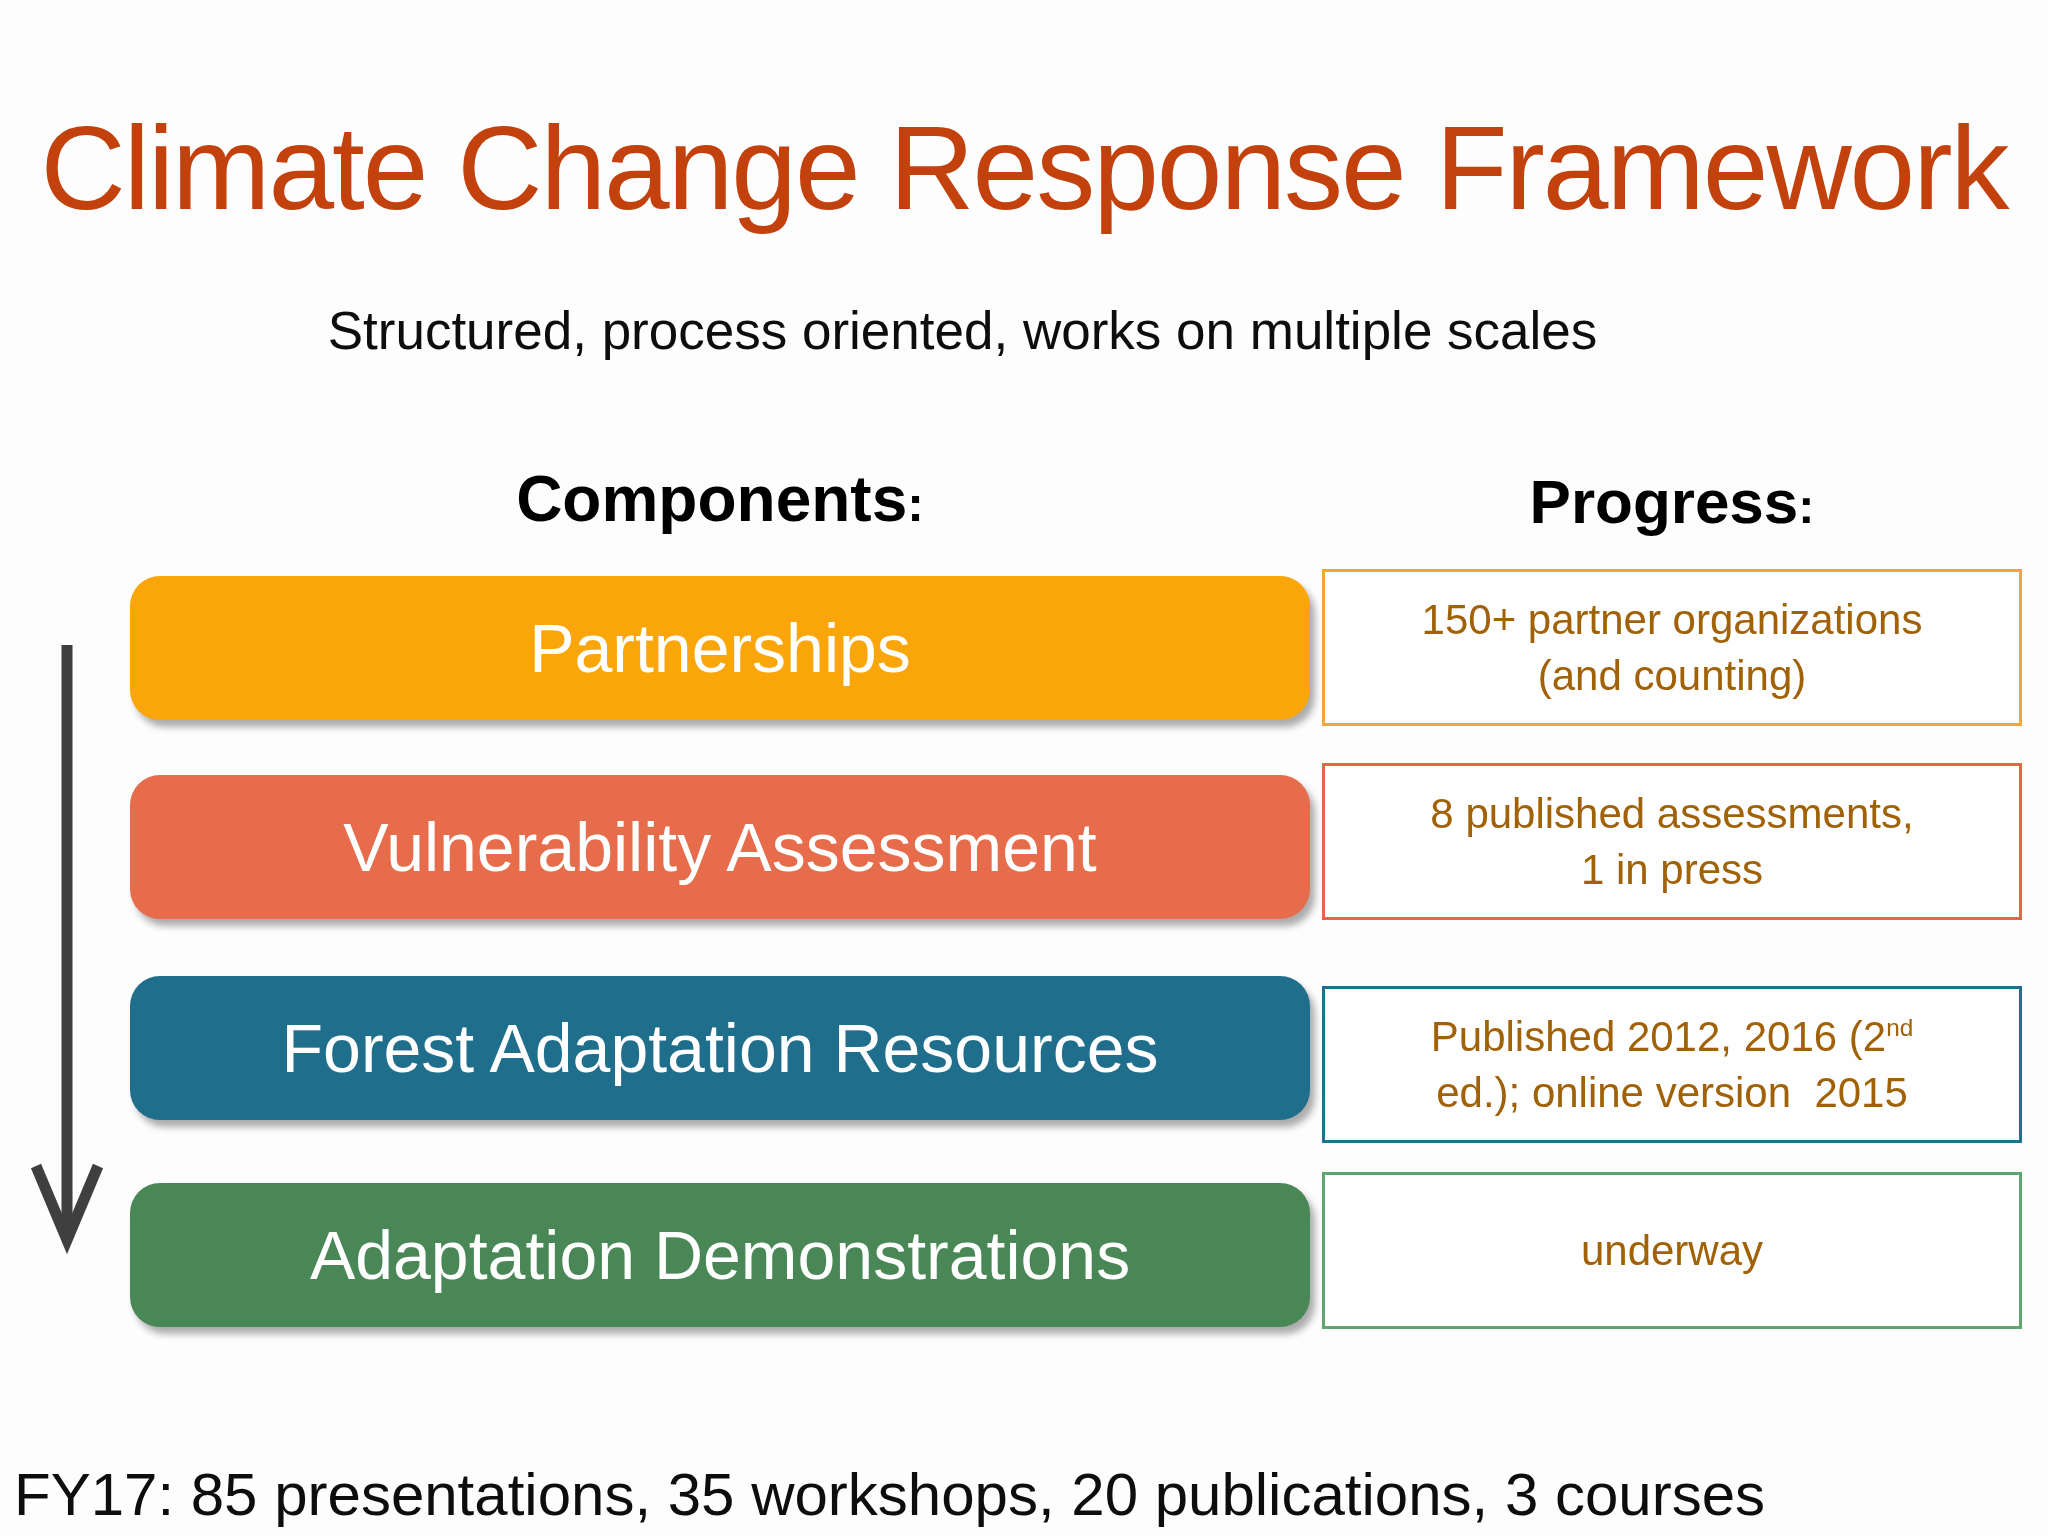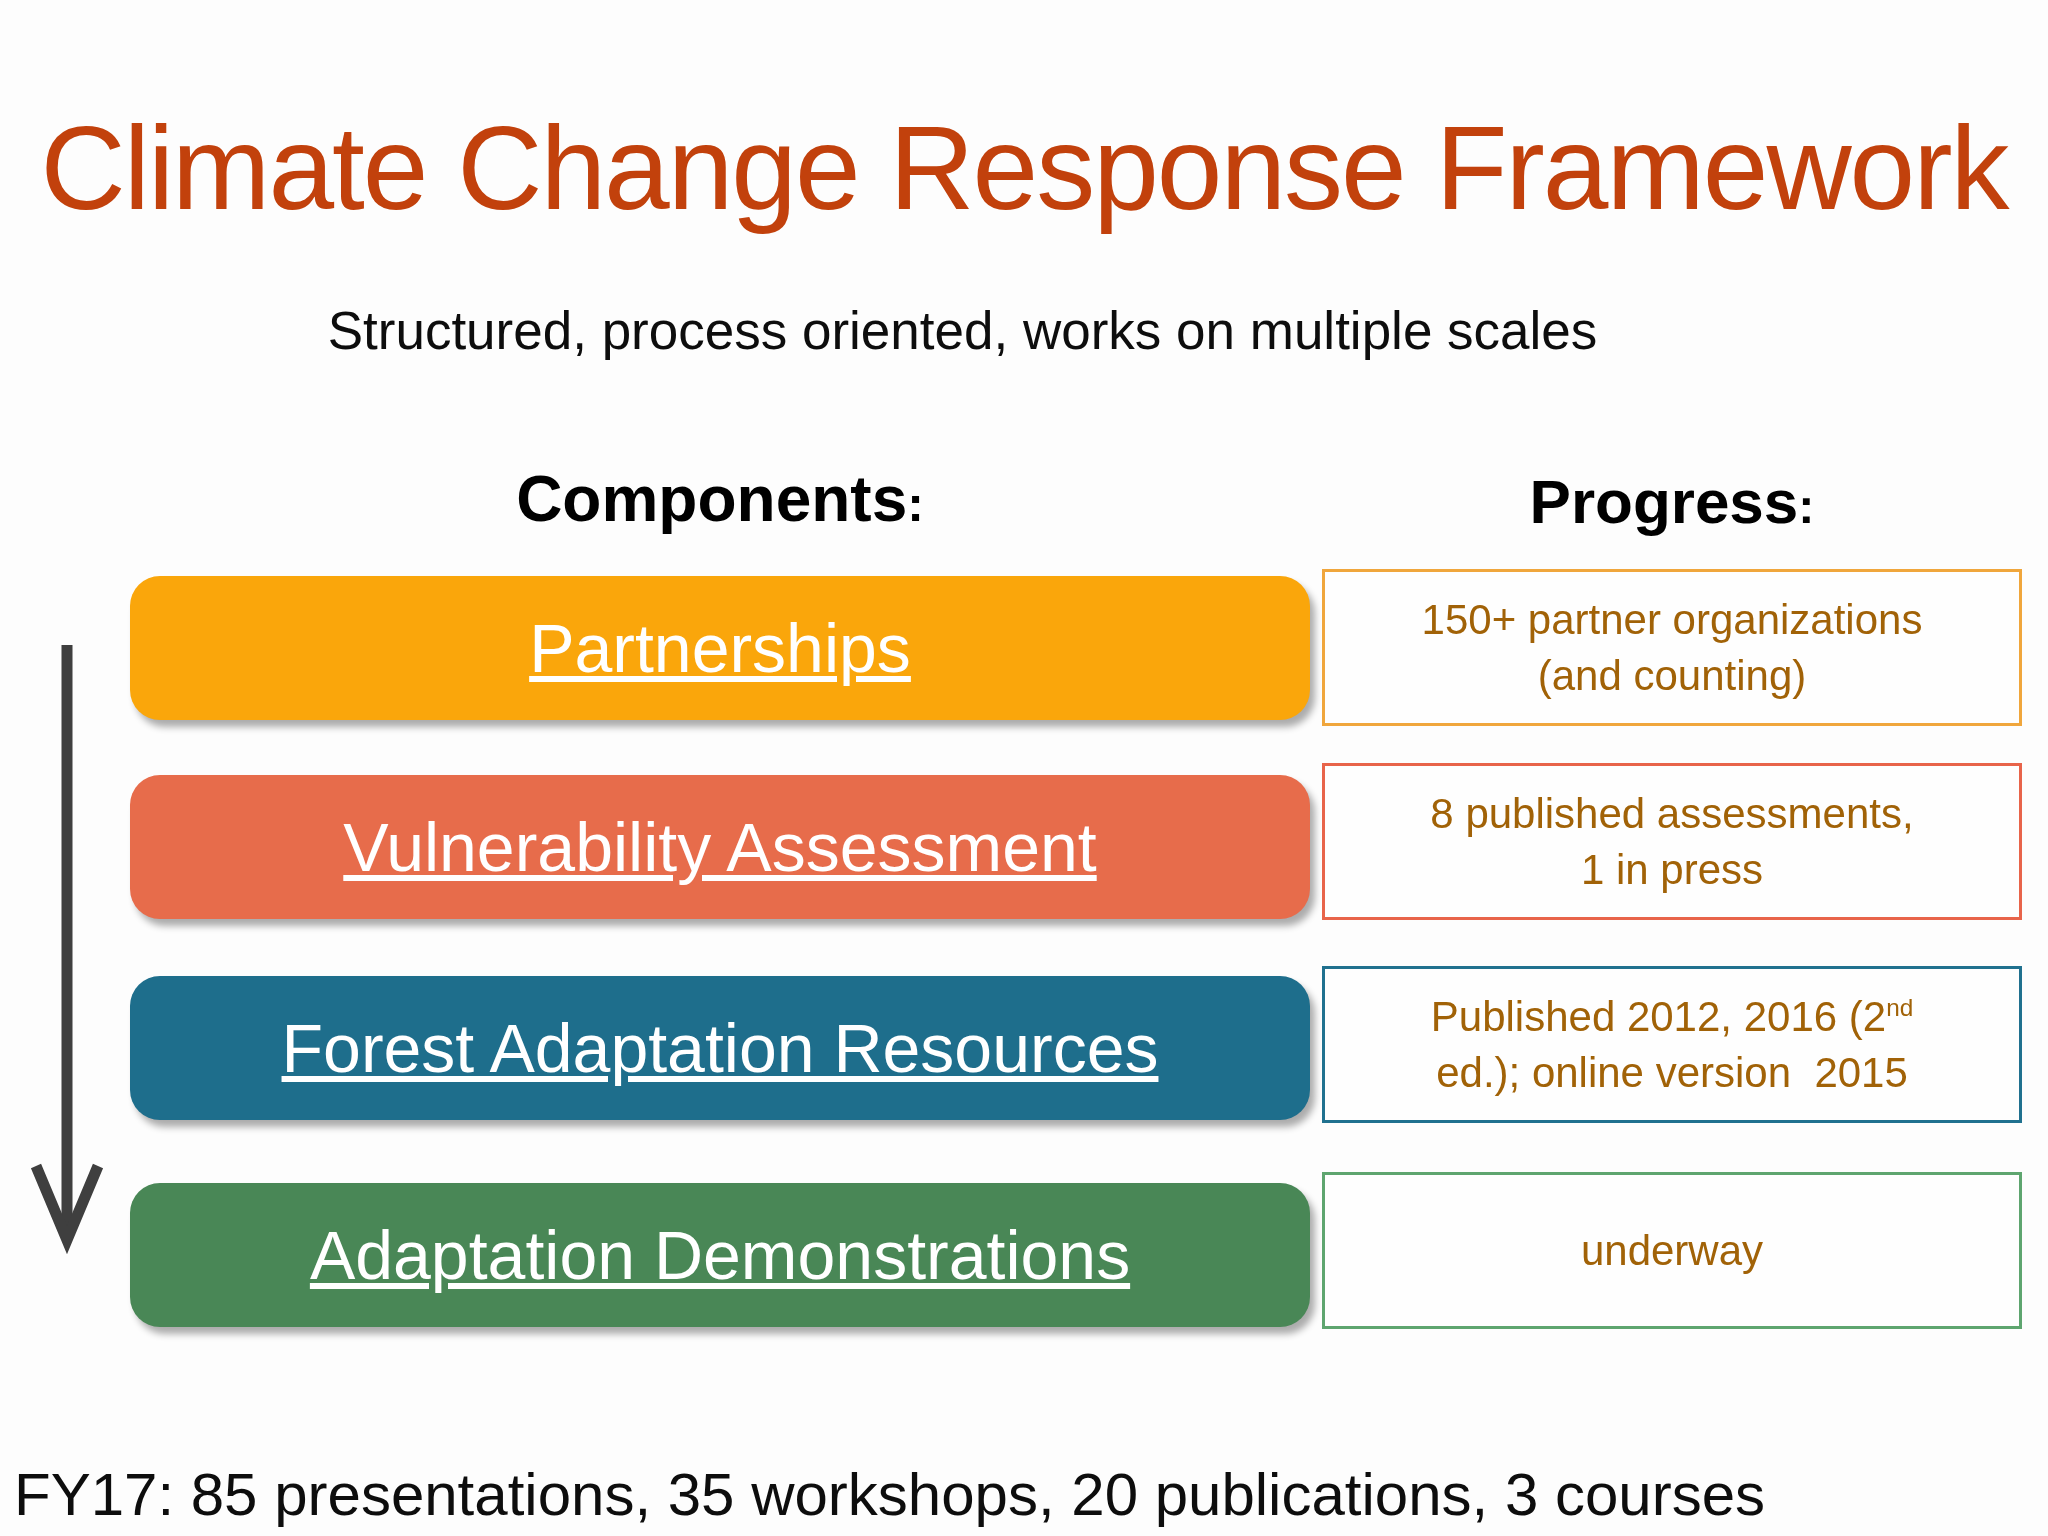--- a/index.html
+++ b/index.html
@@ -25,36 +25,35 @@
   .heading-components { top:462px; left:130px; width:1180px; }
   .heading-progress   { top:466px; left:1322px; width:700px; font-size:62px; }
   .small-colon { font-size:0.78em; }
 
   .bar {
     position:absolute; left:130px; width:1180px; height:144px;
     border-radius:30px; color:#ffffff; font-size:68px; font-weight:400;
     display:flex; align-items:center; justify-content:center;
     box-shadow:5px 7px 7px rgba(0,0,0,0.32);
     white-space:nowrap;
-    text-decoration:underline;
   }
   .bar.r0 { top:576px; }
   .bar.r1 { top:775px; }
   .bar.r2 { top:976px; }
   .bar.r3 { top:1183px; }
 
   .pbox {
     position:absolute; left:1322px; width:700px; height:157px;
     box-sizing:border-box; border:3px solid #999; background:#FEFEFE;
     display:flex; flex-direction:column; align-items:center; justify-content:center;
     font-size:42px; line-height:1.32; color:#a16207; text-align:center;
   }
   .pbox.b0 { top:569px; }
   .pbox.b1 { top:763px; }
-  .pbox.b2 { top:966px; }
+  .pbox.b2 { top:986px; }
   .pbox.b3 { top:1172px; }
   .pline { white-space:pre-wrap; }
   .pline sup { font-size:58%; line-height:0; }
 
   .flow-arrow-svg { position:absolute; top:0; left:0; }
 
   .footer {
     position:absolute; top:1424px; left:14px; width:2034px;
     font-size:60px; white-space:nowrap; color:#0d0d0d;margin-top:36px;
   }

